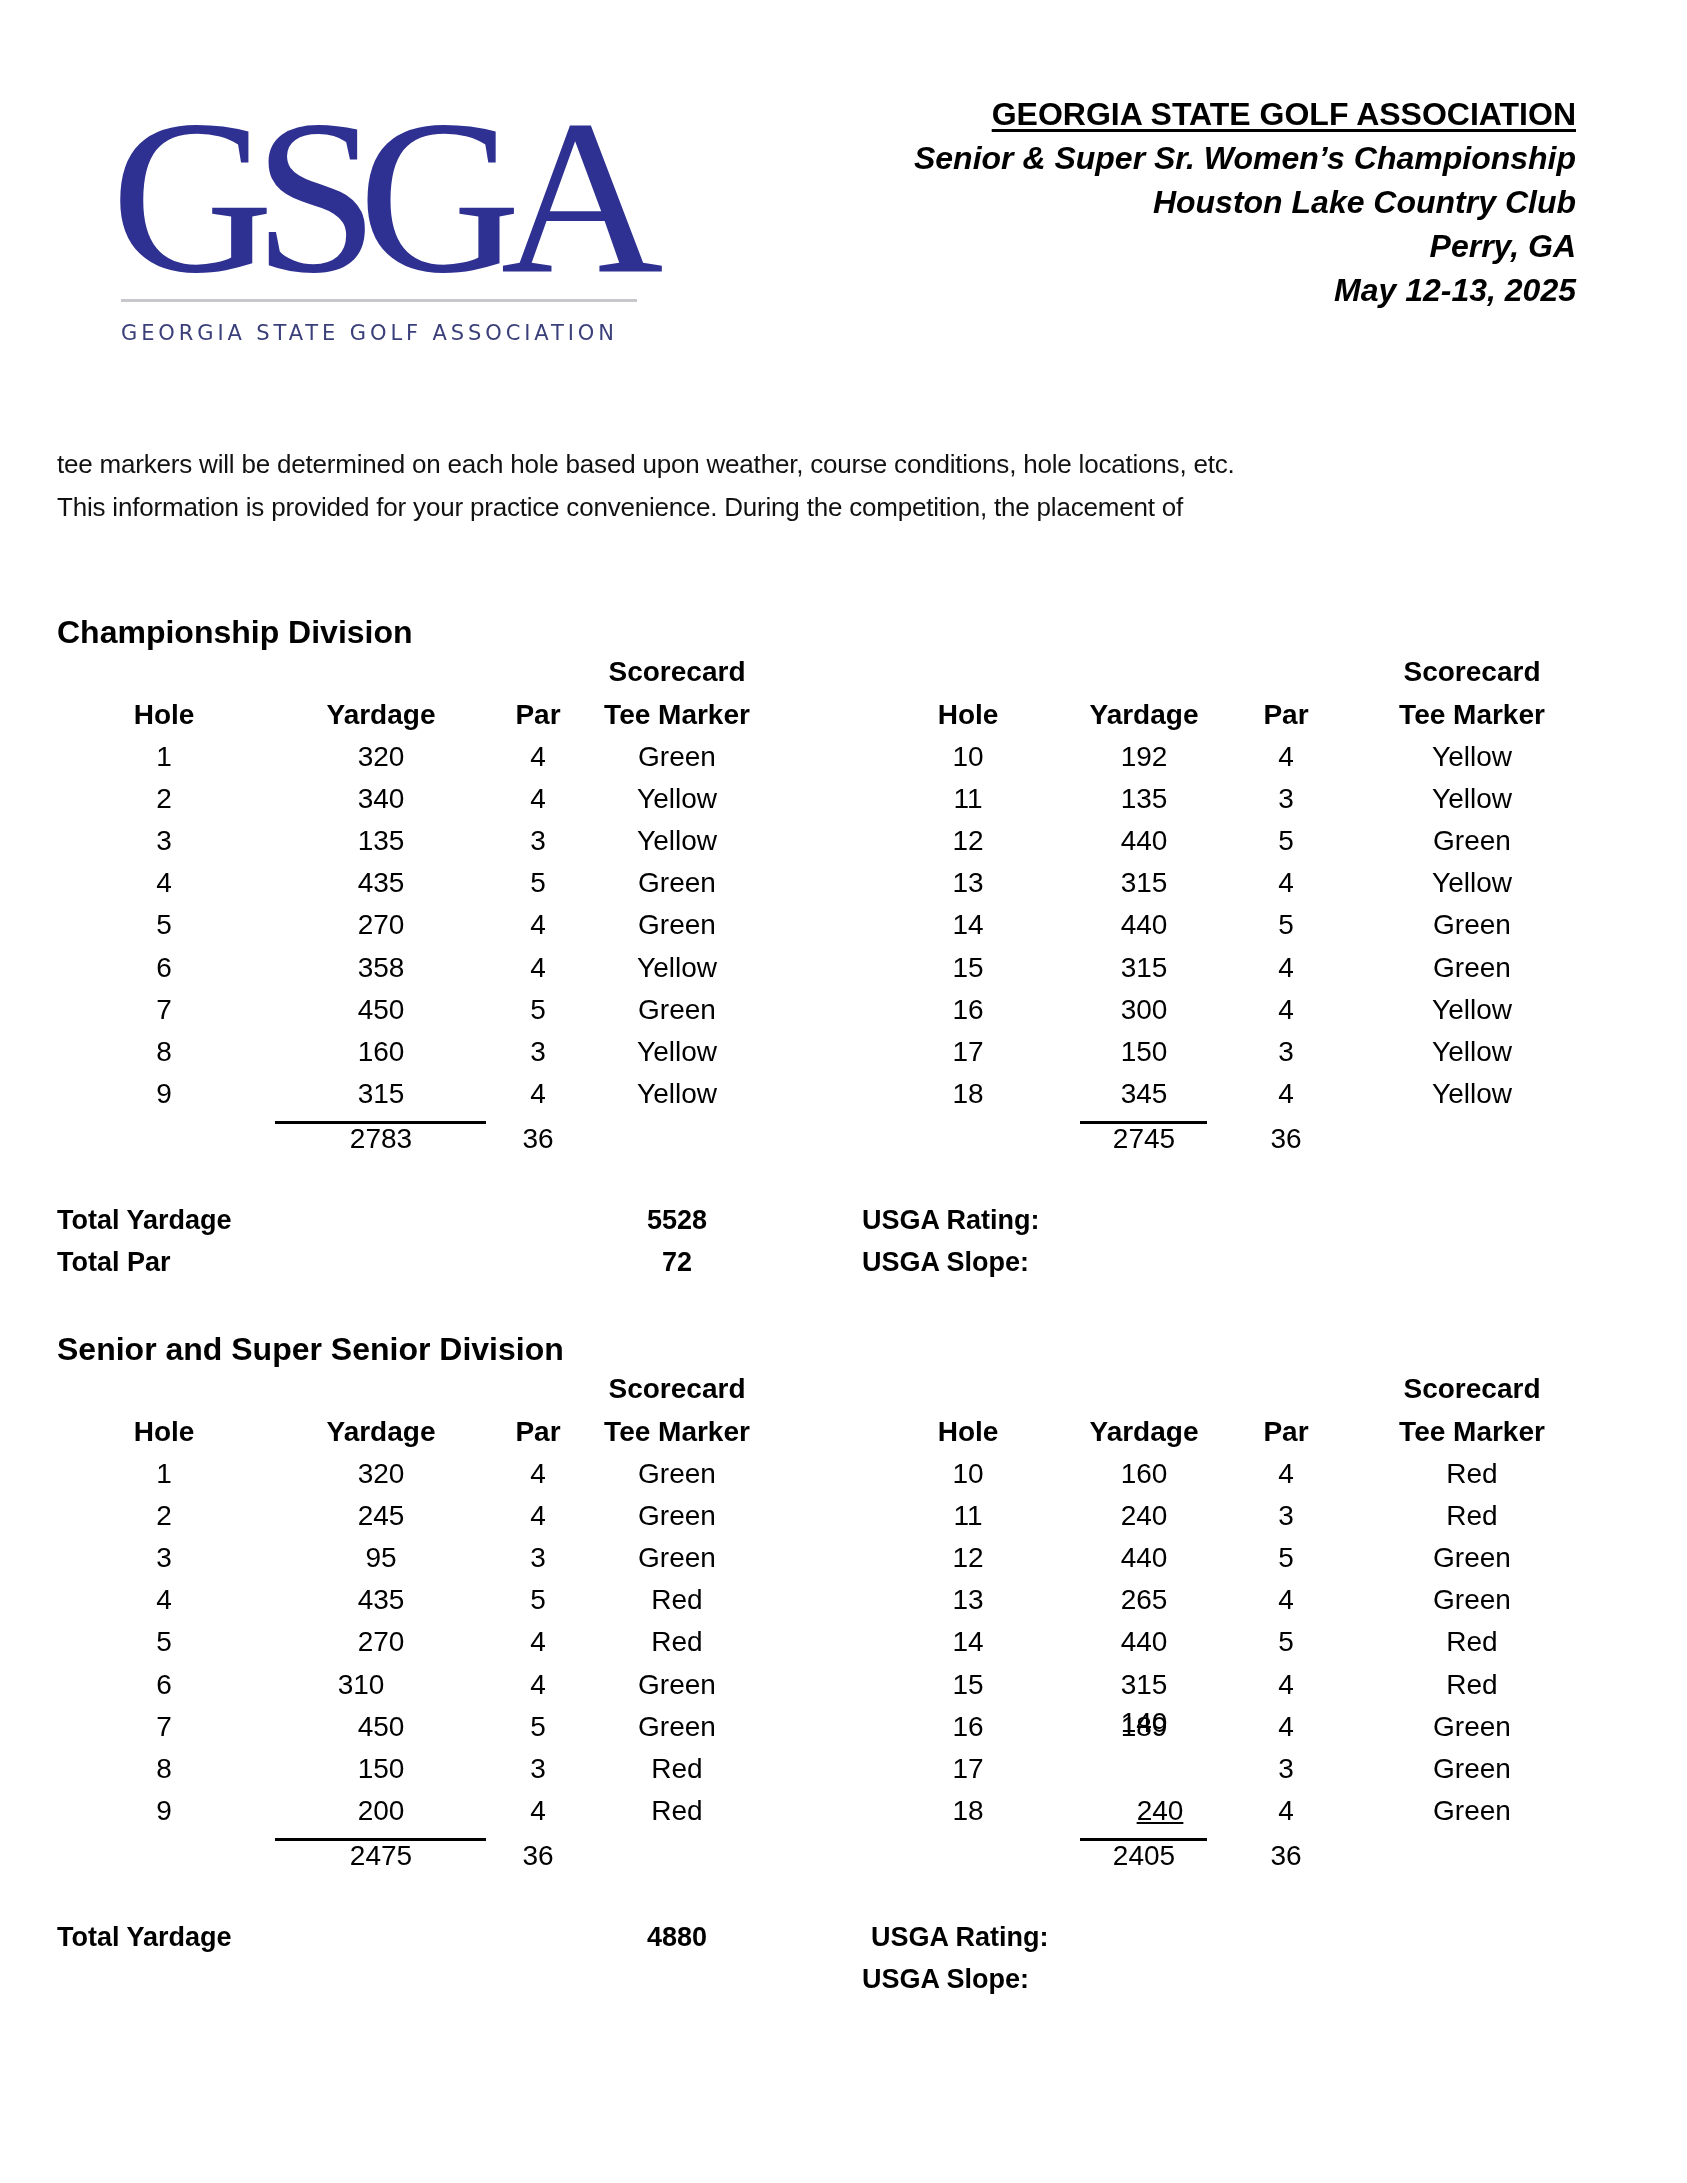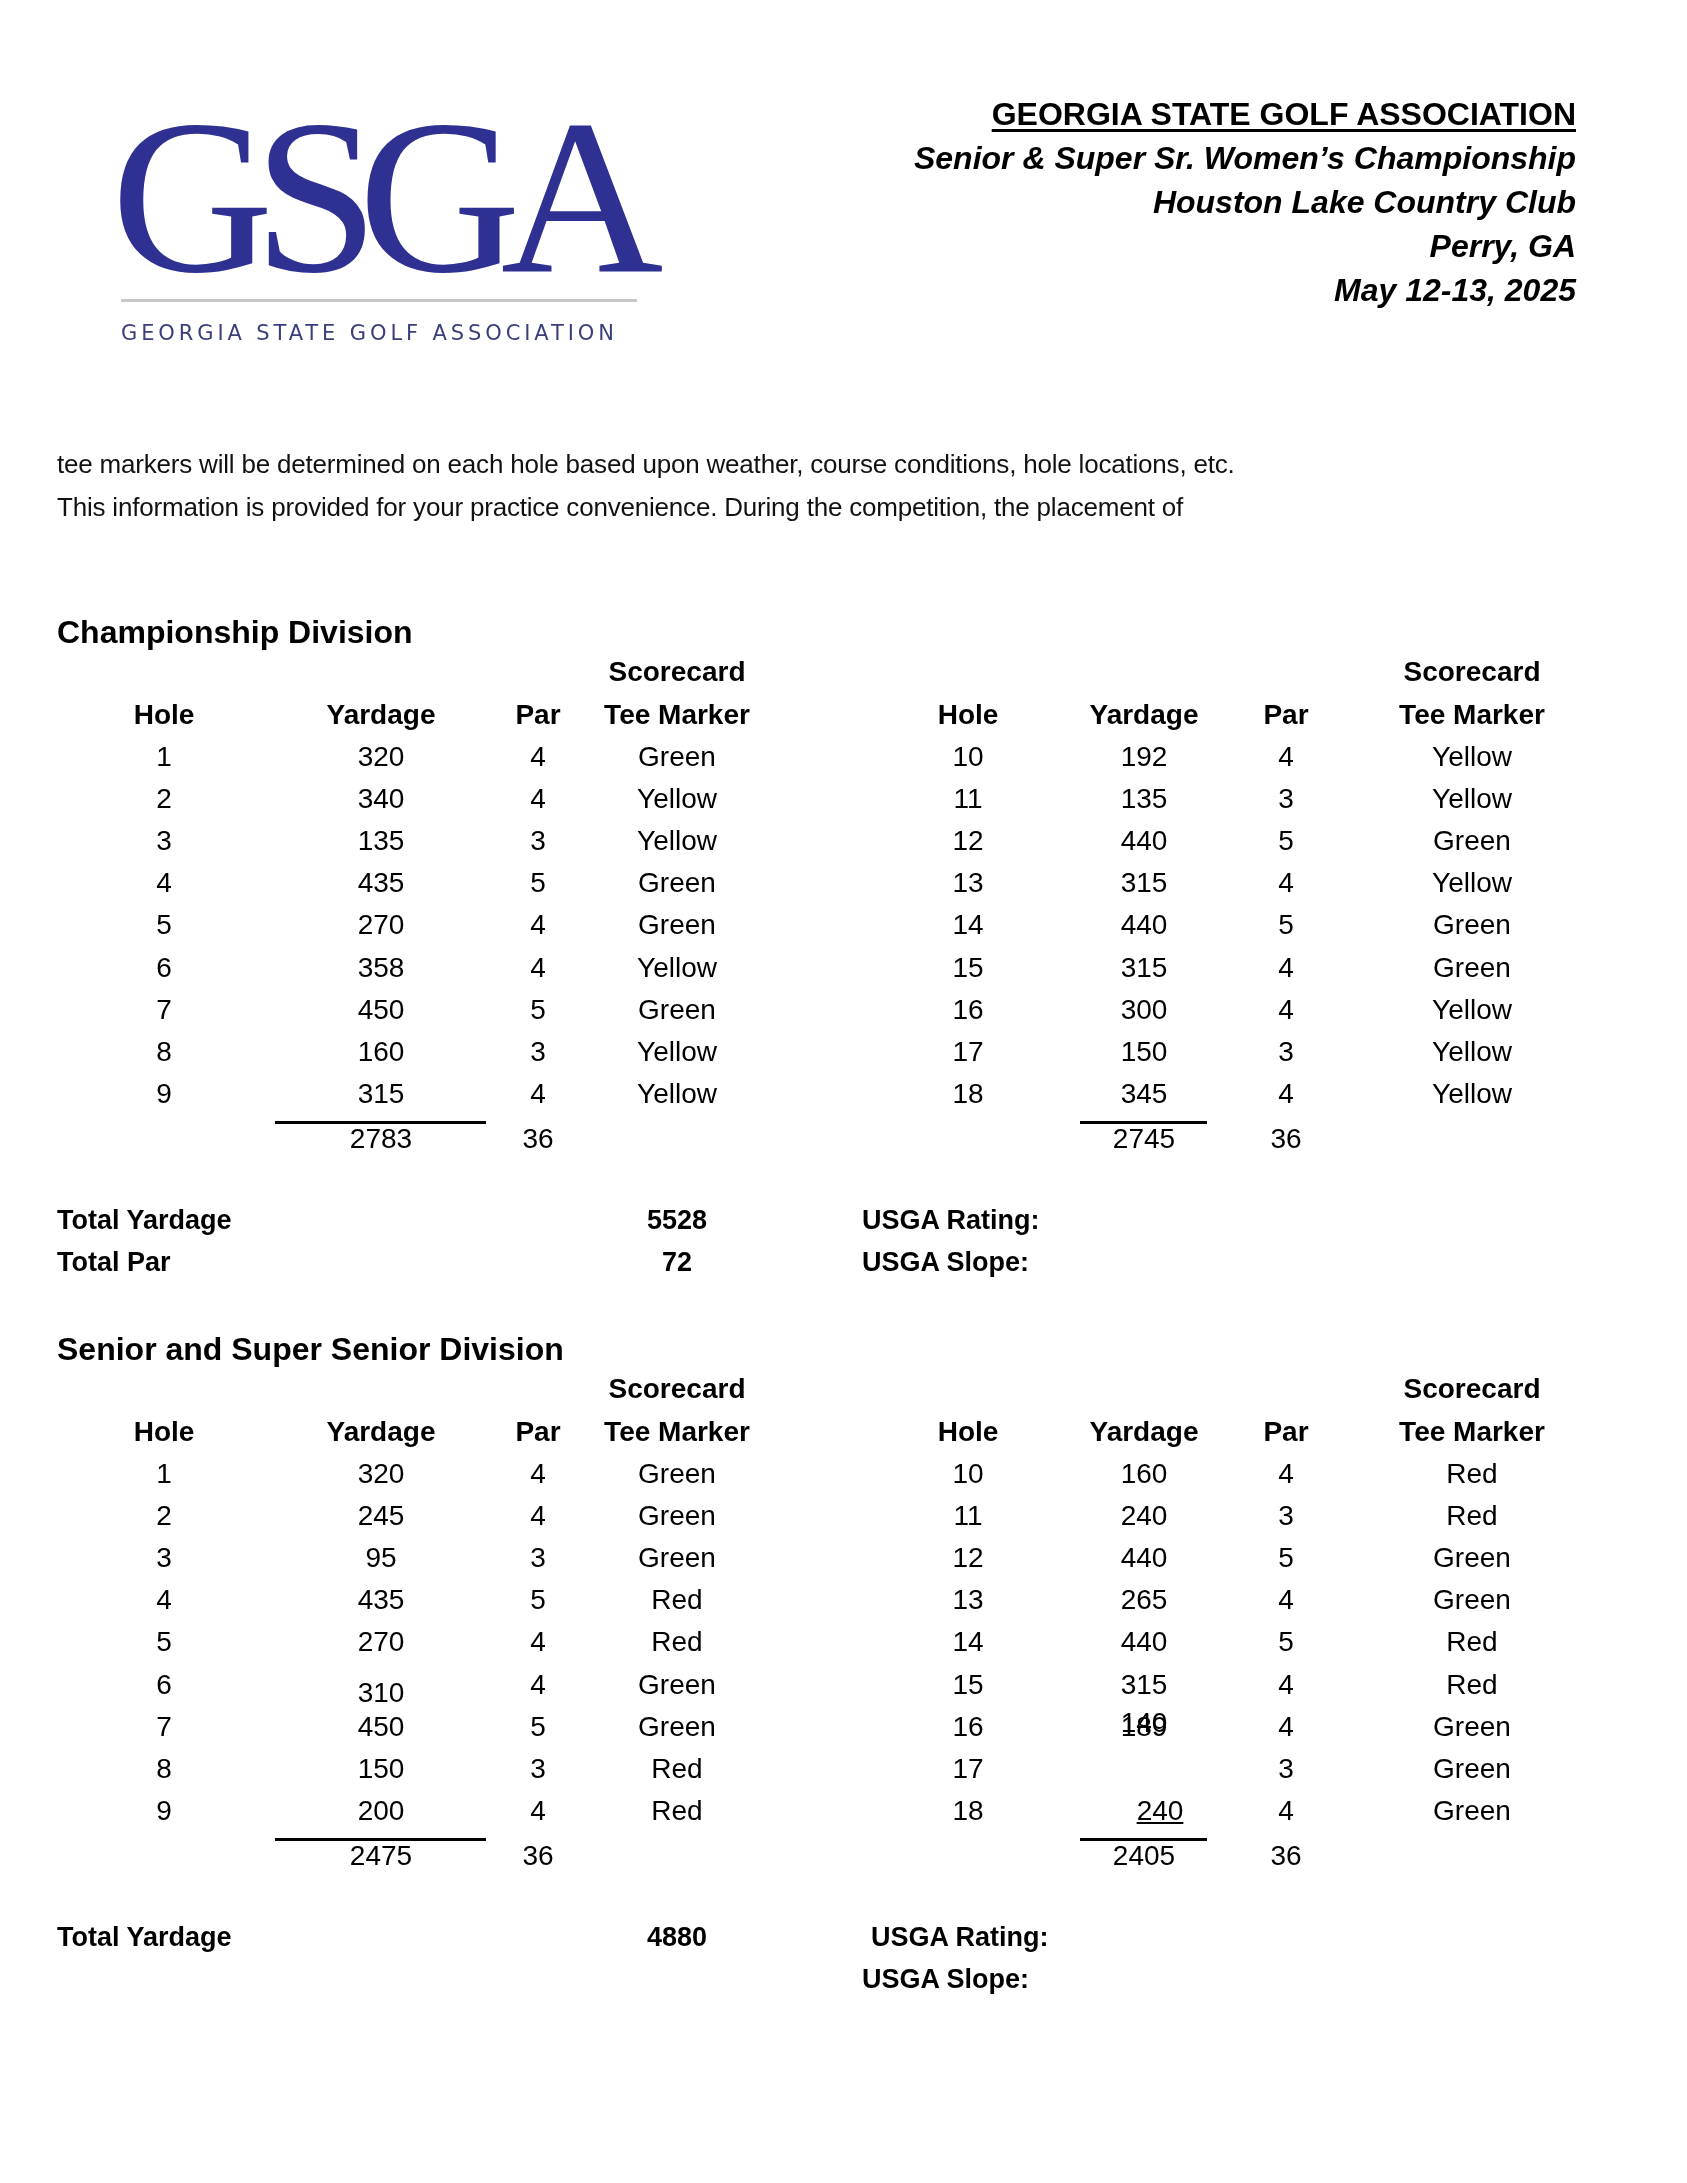--- a/index.html
+++ b/index.html
@@ -179,21 +179,21 @@
     <div class="cell" style="left: 677px; top: 1542px;">Green</div>
     <div class="cell" style="left: 164px; top: 1584px;">4</div>
     <div class="cell" style="left: 381px; top: 1584px;">435</div>
     <div class="cell" style="left: 538px; top: 1584px;">5</div>
     <div class="cell" style="left: 677px; top: 1584px;">Red</div>
     <div class="cell" style="left: 164px; top: 1626px;">5</div>
     <div class="cell" style="left: 381px; top: 1626px;">270</div>
     <div class="cell" style="left: 538px; top: 1626px;">4</div>
     <div class="cell" style="left: 677px; top: 1626px;">Red</div>
     <div class="cell" style="left: 164px; top: 1669px;">6</div>
-    <div class="cell" style="left: 381px; top: 1669px; margin-top: 8px;">310</div>
+    <div class="cell" style="left: 361px; top: 1669px;">310</div>
     <div class="cell" style="left: 538px; top: 1669px;">4</div>
     <div class="cell" style="left: 677px; top: 1669px;">Green</div>
     <div class="cell" style="left: 164px; top: 1711px;">7</div>
     <div class="cell" style="left: 381px; top: 1711px;">450</div>
     <div class="cell" style="left: 538px; top: 1711px;">5</div>
     <div class="cell" style="left: 677px; top: 1711px;">Green</div>
     <div class="cell" style="left: 164px; top: 1753px;">8</div>
     <div class="cell" style="left: 381px; top: 1753px;">150</div>
     <div class="cell" style="left: 538px; top: 1753px;">3</div>
     <div class="cell" style="left: 677px; top: 1753px;">Red</div>

